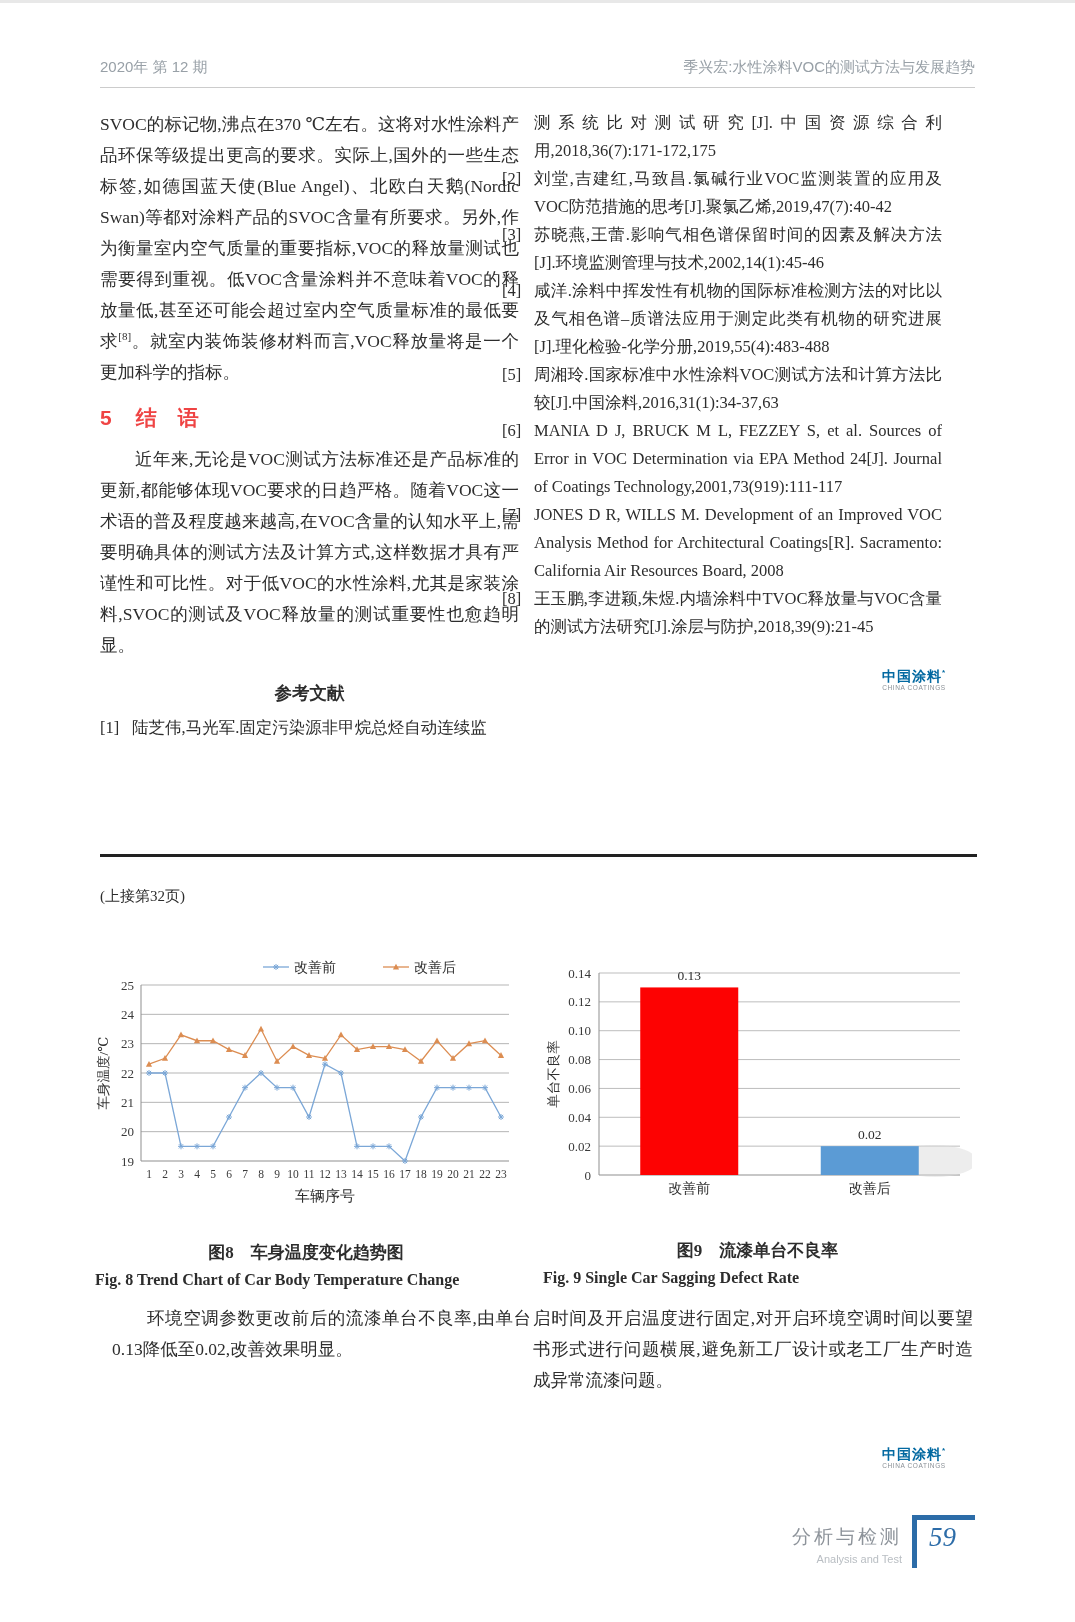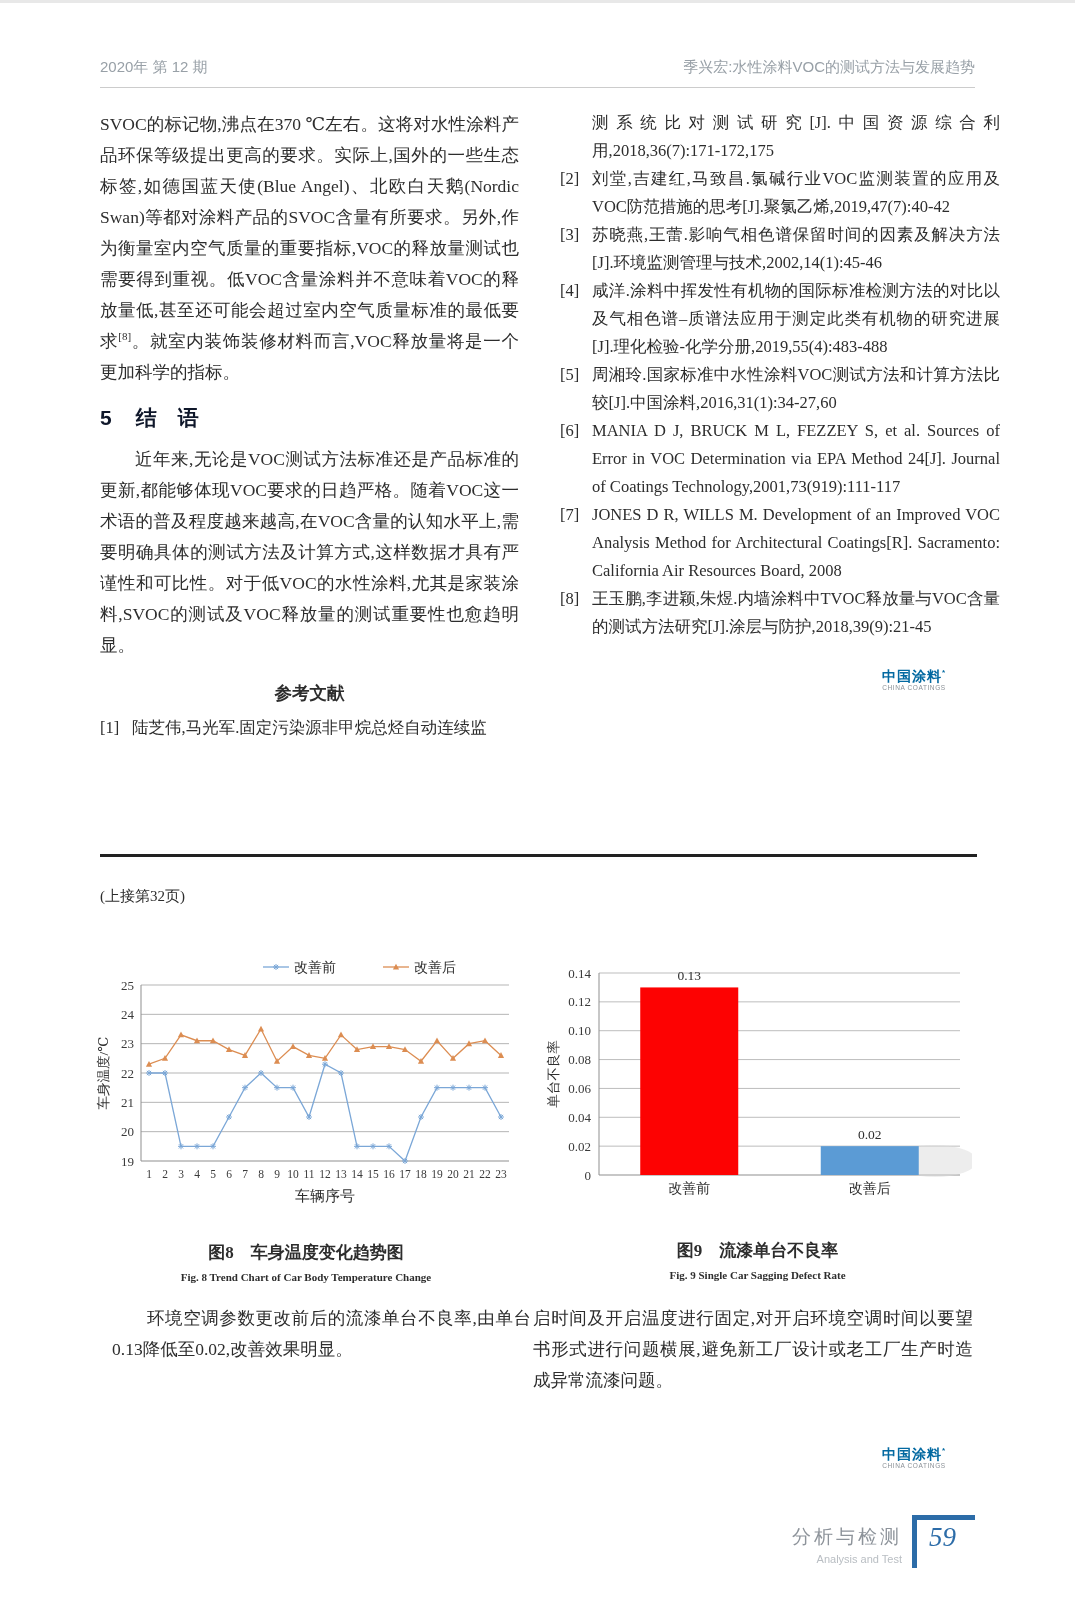--- a/index.html
+++ b/index.html
@@ -4,27 +4,27 @@
 <style>
   html,body{margin:0;padding:0;background:#e8e8e8;}
   .page{position:relative;width:1075px;height:1622px;background:#ffffff;margin:3px auto;
         font-family:"Liberation Serif","DejaVu Serif",serif;color:#2d2d2d;overflow:hidden;}
   
   .hdr{position:absolute;left:100px;right:100px;top:55px;display:flex;justify-content:space-between;
        font-family:"Liberation Sans","DejaVu Sans",sans-serif;font-size:15px;color:#98a0a7;}
   .hdr-rule{position:absolute;left:100px;right:100px;top:84px;height:1px;background:#cccccc;}
   
   .col-left{position:absolute;left:100px;top:106px;width:419px;}
-  .col-right{position:absolute;left:560px;top:106px;width:440px;}
+  .col-right{position:absolute;left:502px;top:106px;width:440px;}
   .body-p{font-size:17.5px;line-height:31px;text-align:justify;margin:0;}
   .indent{text-indent:2em;}
   sup.supref{font-size:11px;line-height:0;}
   h2.sec{font-family:"Liberation Sans","DejaVu Sans",sans-serif;font-size:21px;margin:16px 0 12px 0;font-weight:bold;}
   h2.sec .sec-num{margin-right:24px;}
-  .sec-black{color:#0f172a;}
+  .sec-black{color:#ef4444;}
   .sec-magenta{color:#b23a8f;}
   .refs-heading{font-weight:bold;font-size:17.5px;text-align:center;margin:20px 0 8px 0;}
   .ref{display:flex;font-size:16.5px;line-height:28px;text-align:justify;}
   .ref-id{flex:0 0 32px;}
   .ref-text{flex:1;}
   .col-left .ref{line-height:30px;}
   
   .logo{position:absolute;width:116px;text-align:center;font-family:"Liberation Sans","DejaVu Sans",sans-serif;line-height:1.1;}
   .logo-zh{color:#0369a1;font-weight:bold;font-size:14px;letter-spacing:1px;}
   .logo-zh .reg{font-size:8px;vertical-align:super;}
@@ -33,21 +33,21 @@
   .logo-2{left:856px;top:1444px;}
   
   .divider{position:absolute;left:100px;top:851px;width:877px;height:3px;background:#212121;}
   .cont-note{position:absolute;left:100px;top:884px;font-size:15px;color:#2d2d2d;}
   
   figure{margin:0;padding:0;}
   .fig8{position:absolute;left:95px;top:952px;width:422px;}
   .fig9{position:absolute;left:543px;top:950px;width:429px;}
   .figcap-zh{font-weight:bold;font-size:17px;text-align:center;margin-top:14px;}
   .fig9 .figcap-zh{margin-top:28px;}
-  .figcap-en{font-weight:bold;font-size:11px;text-align:center;margin-top:7px;}
+  .figcap-en{font-weight:bold;font-size:16px;margin-top:7px;}
   
   .bottom-left{position:absolute;left:112px;top:1300px;width:419px;}
   .bottom-right{position:absolute;left:533px;top:1300px;width:440px;}
   .bottom-left h2.sec{margin:26px 0 14px 0;}
   
   .footer{position:absolute;left:760px;top:1512px;width:215px;display:flex;justify-content:flex-end;}
   .footer-txt{text-align:right;margin-top:9px;font-family:"Liberation Sans","DejaVu Sans",sans-serif;}
   .footer-zh{font-size:19px;color:#8d939a;letter-spacing:3px;}
   .footer-en{font-size:11px;color:#b9bec3;margin-top:3px;}
   .footer-badge{margin-left:10px;width:58px;height:48px;border-top:5px solid #2c6ca8;border-left:5px solid #2c6ca8;}
@@ -89,21 +89,21 @@
     <div class="ref">
         <span class="ref-id">[3]</span>
         <span class="ref-text">苏晓燕,王蕾.影响气相色谱保留时间的因素及解决方法[J].环境监测管理与技术,2002,14(1):45-46</span>
       </div>
     <div class="ref">
         <span class="ref-id">[4]</span>
         <span class="ref-text">咸洋.涂料中挥发性有机物的国际标准检测方法的对比以及气相色谱–质谱法应用于测定此类有机物的研究进展[J].理化检验-化学分册,2019,55(4):483-488</span>
       </div>
     <div class="ref">
         <span class="ref-id">[5]</span>
-        <span class="ref-text">周湘玲.国家标准中水性涂料VOC测试方法和计算方法比较[J].中国涂料,2016,31(1):34-27,60</span>
+        <span class="ref-text">周湘玲.国家标准中水性涂料VOC测试方法和计算方法比较[J].中国涂料,2016,31(1):34-37,63</span>
       </div>
     <div class="ref">
         <span class="ref-id">[6]</span>
         <span class="ref-text">MANIA D J, BRUCK M L, FEZZEY S, et al. Sources of Error in VOC Determination via EPA Method 24[J]. Journal of Coatings Technology,2001,73(919):111-117</span>
       </div>
     <div class="ref">
         <span class="ref-id">[7]</span>
         <span class="ref-text">JONES D R, WILLS M. Development of an Improved VOC Analysis Method for Architectural Coatings[R]. Sacramento: California Air Resources Board, 2008</span>
       </div>
     <div class="ref">

